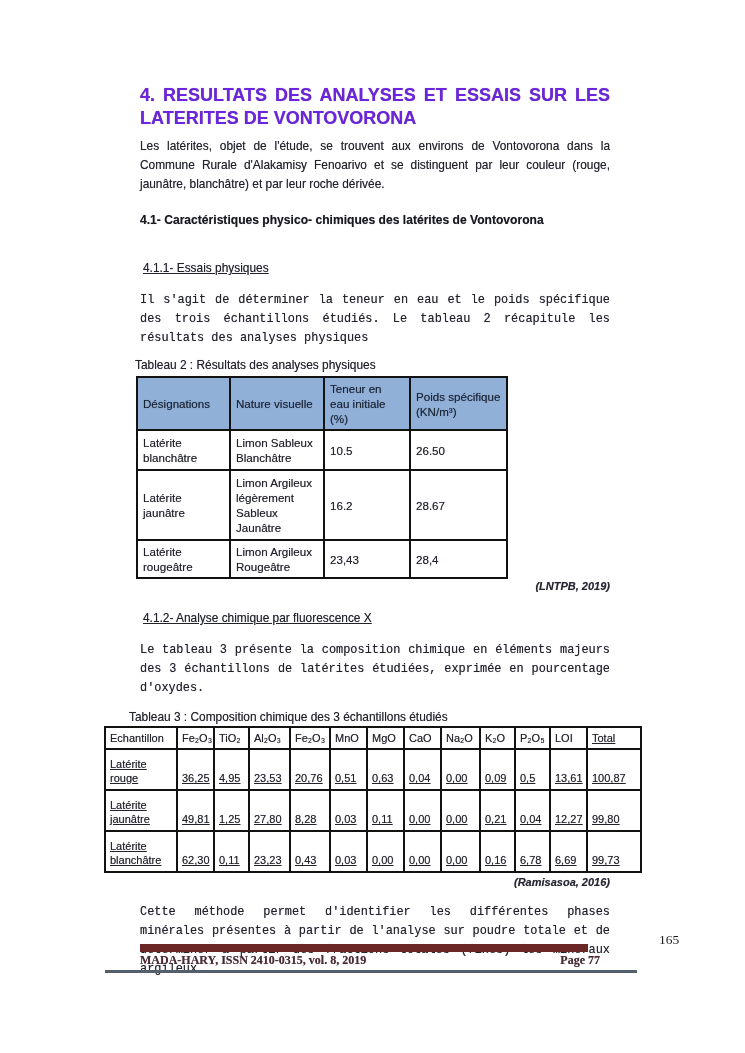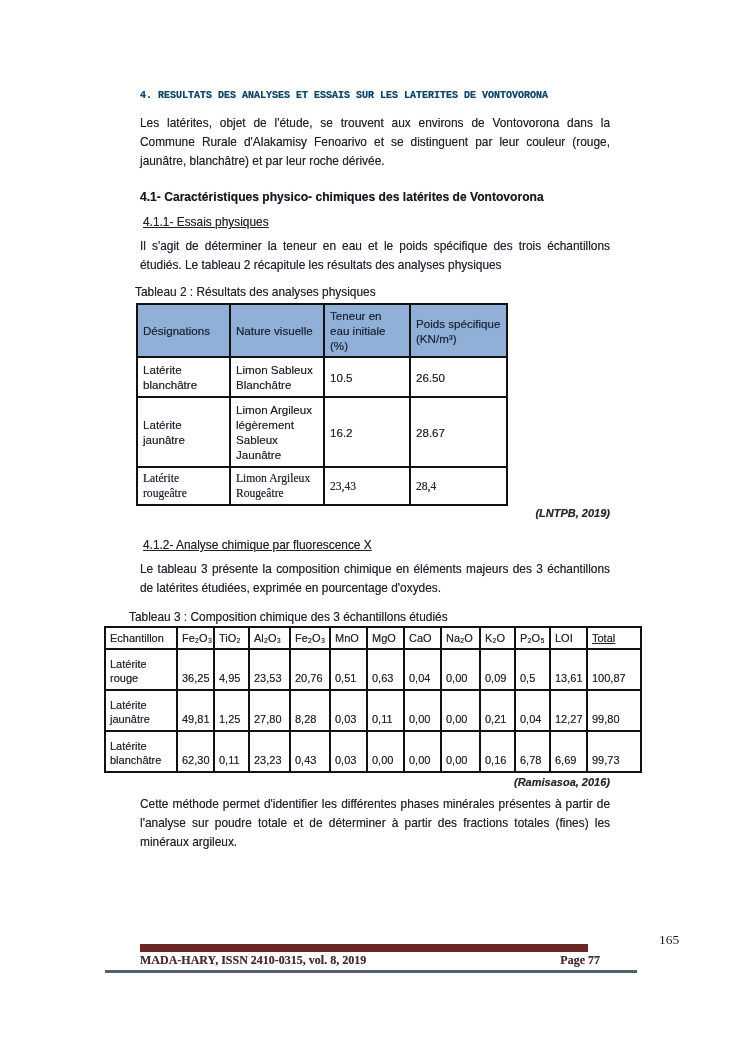--- a/index.html
+++ b/index.html
@@ -13,56 +13,56 @@
   }
   .scan{
     position:absolute;inset:0;
     filter:blur(0.3px) contrast(1.04);
     text-shadow:0 0 0.7px rgba(35,35,60,0.55);
   }
   .content{
     position:absolute;left:140px;top:84px;width:470px;
   }
   .doc-title{
-    font-weight:bold;font-size:10px;line-height:23px;
-    text-align:justify;color:#0c4a6e;font-family:Liberation Mono, monospace;
+    font-weight:bold;font-size:18px;line-height:23px;
+    text-align:justify;color:#6d28d9;
   }
   .para{
     font-size:11.9px;line-height:19px;text-align:justify;margin-top:7px;
   }
   .h-bold{
     font-weight:bold;font-size:12.1px;line-height:19px;margin-top:17px;color:#1d1d24;
   }
   .h-under{
-    font-size:11.9px;line-height:19px;margin-top:6px;margin-left:3px;
+    font-size:11.9px;line-height:19px;margin-top:29px;margin-left:3px;
     text-decoration:underline;
   }
-  .tight{margin-top:5px;}
+  .tight{margin-top:13px;font-family:Liberation Mono, monospace;}
   .tbl-caption{
     font-size:11.9px;line-height:19px;margin-top:8px;margin-left:-5px;
   }
   .tbl-caption.t3{margin-left:-11px;margin-top:10px;}
   table{border-collapse:collapse;table-layout:fixed;}
   th,td{border:2px solid #161616;font-weight:normal;text-align:left;overflow:hidden;}
   
   #table2{width:362px;margin-left:-4px;margin-top:1px;font-size:11.6px;line-height:15px;}
   #table2 th,#table2 td{padding:3px 5px;vertical-align:middle;}
   #table2 thead th{background:#90aed4;color:#1c2736;height:32px;}
   #table2 th:nth-child(1){width:81px;}
   #table2 th:nth-child(2){width:82px;}
   #table2 th:nth-child(3){width:74px;}
   #table2 th:nth-child(4){width:85px;}
   #table2 tbody tr:nth-child(1){height:40px;}
   #table2 tbody tr:nth-child(2){height:70px;}
-  #table2 tbody tr:nth-child(3){height:34px;font-family:Liberation Serif, serif;}
+  #table2 tbody tr:nth-child(3){height:34px;}
   
   #table3{width:512px;margin-left:-36px;margin-top:-1px;font-size:11px;line-height:14px;}
   #table3 th,#table3 td{padding:2px 4px;}
   #table3 thead th{height:16px;vertical-align:middle;}
-  #table3 tbody td{vertical-align:bottom;padding-bottom:4px;height:33px;}
+  #table3 tbody td{vertical-align:bottom;padding-bottom:4px;height:33px;text-decoration:underline;}
   #table3 th:nth-child(1){width:62px;}
   #table3 th:nth-child(2){width:27px;}
   #table3 th:nth-child(3){width:25px;}
   #table3 th:nth-child(4){width:31px;}
   #table3 th:nth-child(5){width:30px;}
   #table3 th:nth-child(6){width:27px;margin-left:48px;}
   #table3 th:nth-child(7){width:27px;}
   #table3 th:nth-child(8){width:27px;}
   #table3 th:nth-child(9){width:29px;}
   #table3 th:nth-child(10){width:25px;}

